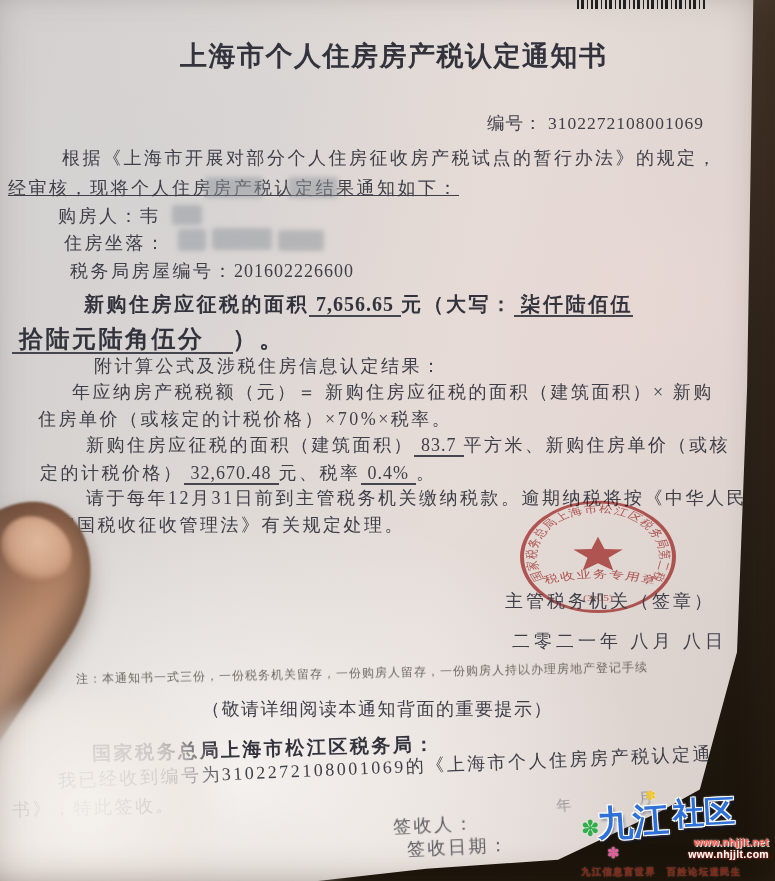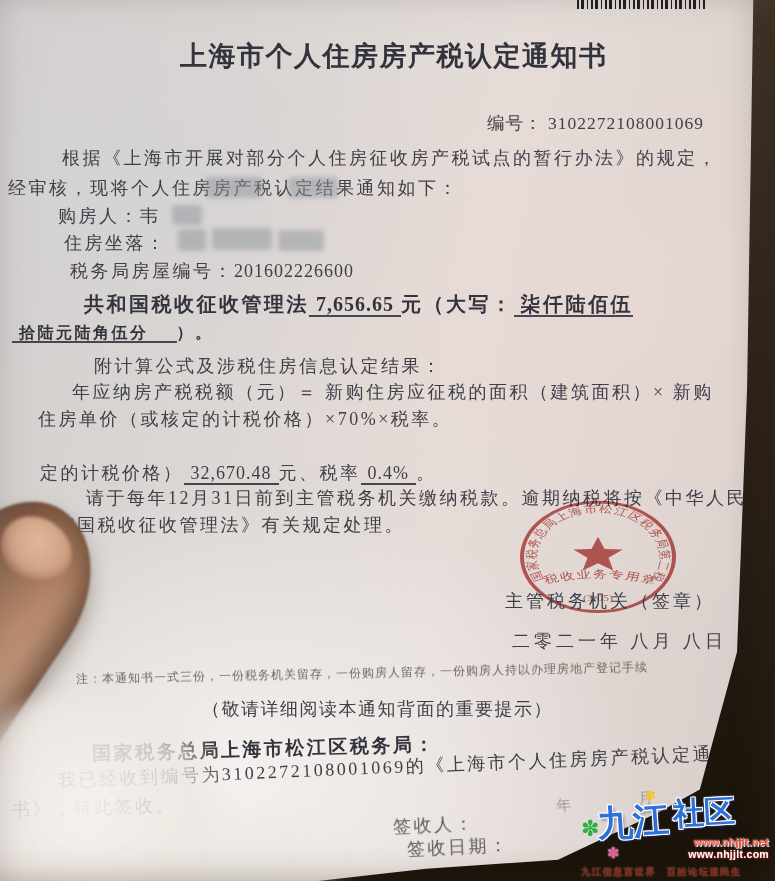--- a/index.html
+++ b/index.html
@@ -63,50 +63,53 @@
 
 <div id="photo">
 
   <div id="barcode"></div>
 
   <div class="line bold" style="left:180px;top:38px;font-size:27px;letter-spacing:1.5px;">上海市个人住房房产税认定通知书</div>
 
   <div class="line num" style="left:487px;top:111px;font-size:17.5px;">编号：  3102272108001069</div>
 
   <div class="line" style="left:62px;top:146px;">根据《上海市开展对部分个人住房征收房产税试点的暂行办法》的规定，</div>
-  <div class="line" style="left:8px;top:176px;">经审核，现将个人住房房产税认定结果通知如下：</div>
+  <div class="line" style="left:8px;top:176px;text-decoration:underline;">经审核，现将个人住房房产税认定结果通知如下：</div>
 
   <div class="line" style="left:58px;top:204px;">
     <span>购房人：</span><span>韦</span>
   </div>
 
   <div class="line" style="left:64px;top:231px;">住房坐落：</div>
 
   <div class="line" style="left:70px;top:259px;">
     <span>税务局房屋编号：</span><span class="num">201602226600</span>
   </div>
 
   <div class="censor" style="left:205px;top:177px;width:58px;height:21px;"></div>
   <div class="censor" style="left:288px;top:177px;width:50px;height:21px;"></div>
   <div class="censor" style="left:172px;top:205px;width:30px;height:20px;"></div>
   <div class="censor" style="left:178px;top:229px;width:28px;height:22px;"></div>
   <div class="censor" style="left:212px;top:228px;width:60px;height:22px;"></div>
   <div class="censor" style="left:278px;top:230px;width:46px;height:21px;"></div>
 
   <div class="line bold" style="left:84px;top:291px;font-size:20px;">
-    <span>共和国税收征收管理法</span><span class="uline num">7,656.65</span><span>元（大写：</span><span class="uline" style="border-bottom-width:2px;padding-right:0;">柒仟陆佰伍</span>
+    <span>新购住房应征税的面积</span><span class="uline num">7,656.65</span><span>元（大写：</span><span class="uline" style="border-bottom-width:2px;padding-right:0;">柒仟陆佰伍</span>
   </div>
-  <div class="line bold" style="left:12px;top:323px;font-size:16px;">
+  <div class="line bold" style="left:12px;top:323px;font-size:24px;">
     <span class="uline" style="padding-right:28px;">拾陆元陆角伍分</span><span>）。</span>
   </div>
 
   <div class="line" style="left:94px;top:354px;">附计算公式及涉税住房信息认定结果：</div>
   <div class="line" style="left:72px;top:380px;">年应纳房产税税额（元）＝ 新购住房应征税的面积（建筑面积）× 新购</div>
   <div class="line" style="left:38px;top:407px;">住房单价（或核定的计税价格）×70%×税率。</div>
 
+  <div class="line" style="left:86px;top:433px;">
+    <span>新购住房应征税的面积（建筑面积）</span><span class="uline num">83.7</span><span>平方米、新购住房单价（或核</span>
+  </div>
   <div class="line" style="left:40px;top:461px;">
     <span>定的计税价格）</span><span class="uline num">32,670.48</span><span>元、税率</span><span class="uline num">0.4%</span><span>。</span>
   </div>
 
   <div class="line" style="left:86px;top:486px;">请于每年12月31日前到主管税务机关缴纳税款。逾期纳税将按《中华人民</div>
   <div class="line" style="left:36px;top:513px;">共和国税收征收管理法》有关规定处理。</div>
 
   <svg id="stamp" viewBox="0 0 180 180">
     <circle cx="90" cy="90" r="76" fill="none" stroke="#b9403e" stroke-width="4"></circle>
     <defs>

